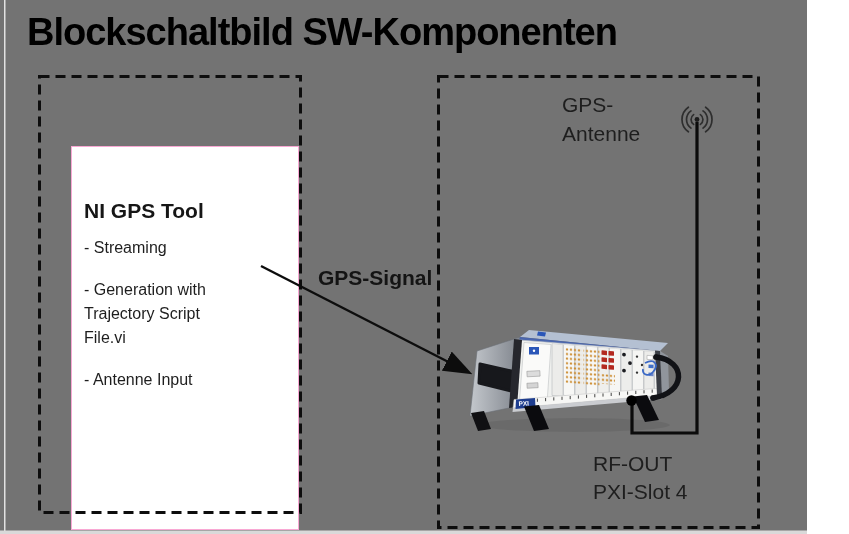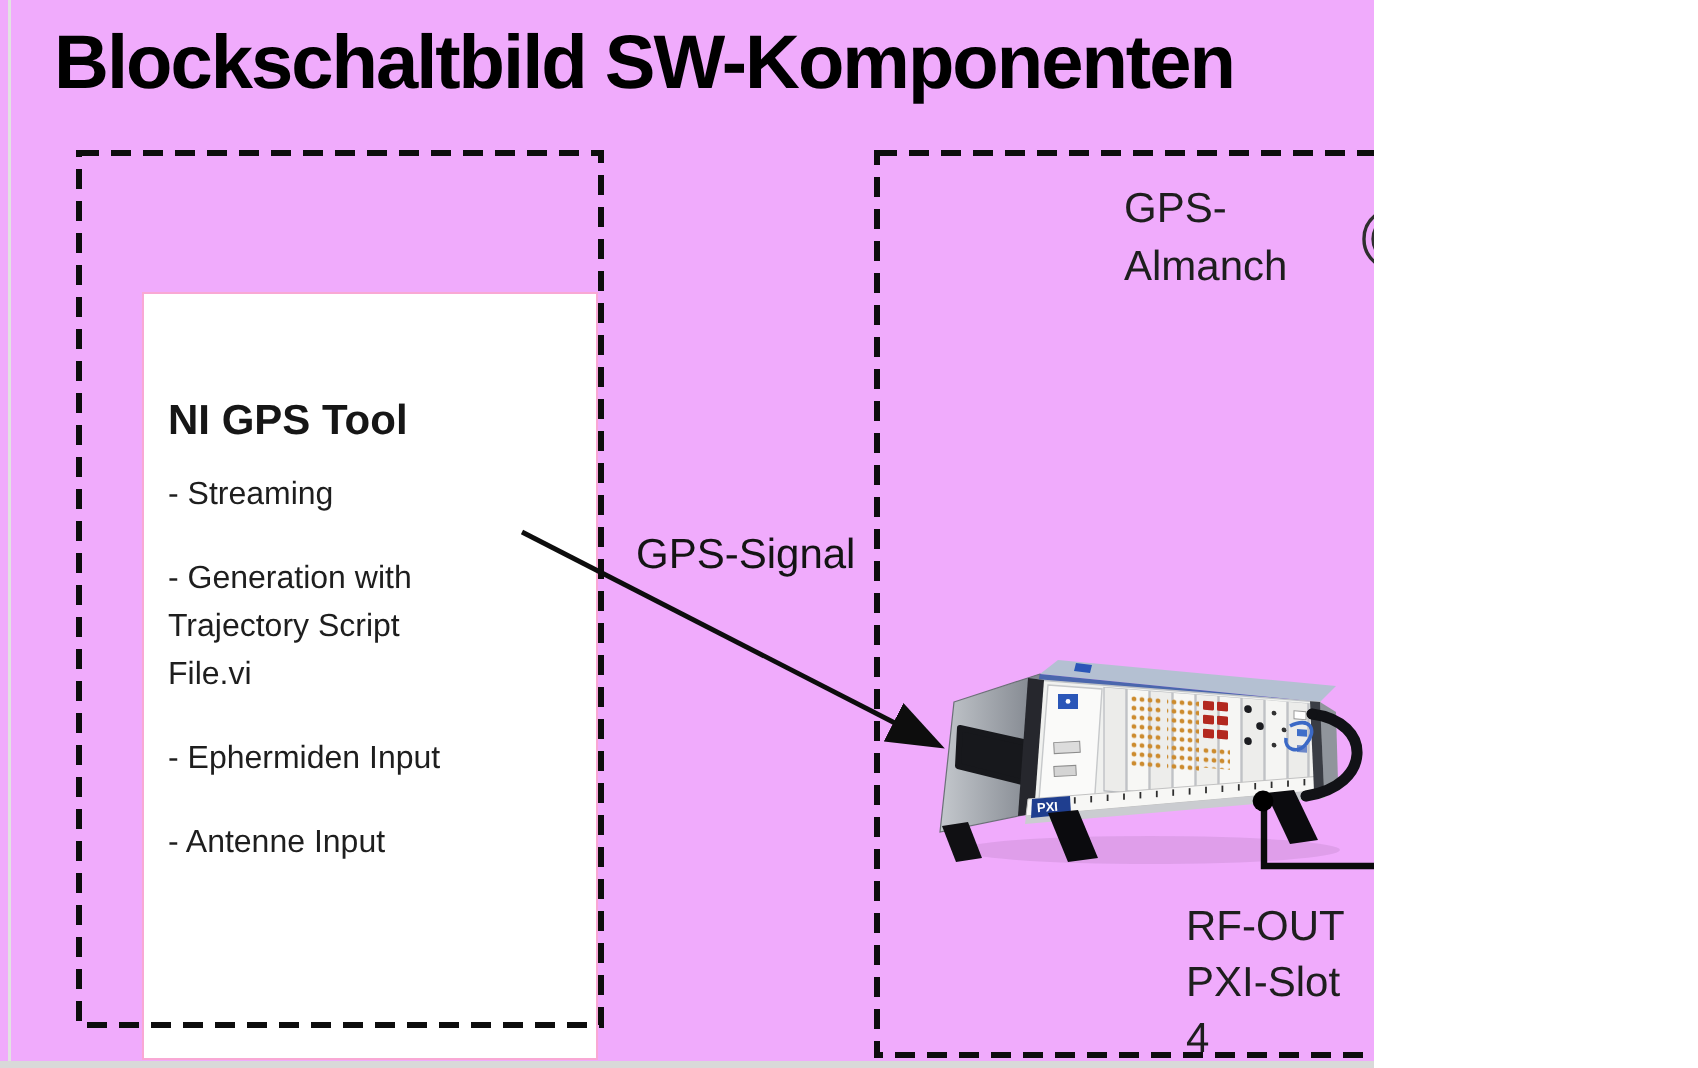--- a/index.html
+++ b/index.html
@@ -1,56 +1,55 @@
 <!DOCTYPE html>
 <html><head>
 <meta charset="utf-8">
 <style>
   html,body{margin:0;padding:0;background:#ffffff;}
   #slide{
-    position:relative;width:687px;height:534px;background:#f0abfc;overflow:hidden;
+    position:relative;width:807px;height:534px;background:#737373;overflow:hidden;
     font-family:"Liberation Sans", sans-serif;color:#1c1c1c;
   }
   .abs{position:absolute;}
   #title{
     left:27px;top:10px;font-size:38px;line-height:44px;font-weight:bold;
     letter-spacing:-1px;color:#000;white-space:nowrap;
   }
   #tool-box{
     left:71px;top:146px;width:208px;height:331px;
     border:1px solid #f9a8d4;background:#ffffff;
     padding:51px 6px 0 12px;box-sizing:content-box;z-index:1;
   }
   .tool-heading{font-size:21px;line-height:25px;font-weight:bold;margin:0 0 13px 0;color:#161616;}
   .tool-item{font-size:16px;line-height:24px;margin:0 0 18px 0;white-space:pre-line;color:#1e1e1e;}
-  #gps-signal-label{left:318px;top:266px;font-size:21px;font-weight:normal;color:#141414;z-index:3;}
+  #gps-signal-label{left:318px;top:266px;font-size:21px;font-weight:bold;color:#141414;z-index:3;}
   #antenna-label{left:562px;top:90px;font-size:21px;line-height:29px;white-space:pre-line;color:#1e1e1e;}
   #rf-out-label{left:577px;top:450px;font-size:21px;line-height:28px;white-space:pre-line;color:#1e1e1e;margin-left:16px;}
   #diagram-svg{left:0;top:0;z-index:2;pointer-events:none;}
 </style>
 </head>
 <body>
 
 <div id="slide">
 
   <div id="title" class="abs">Blockschaltbild SW-Komponenten</div>
 
   <div id="tool-box" class="abs">
     <p class="tool-heading">NI GPS Tool</p>
     <p class="tool-item">- Streaming</p>
     <p class="tool-item">- Generation with
 Trajectory Script
 File.vi</p>
-    <p class="tool-item">- Ephermiden Input</p>
     <p class="tool-item">- Antenne Input</p>
   </div>
 
   <div id="gps-signal-label" class="abs">GPS-Signal</div>
   <div id="antenna-label" class="abs">GPS-
-Almanch</div>
+Antenne</div>
   <div id="rf-out-label" class="abs">RF-OUT
 PXI-Slot 4</div>
 
   <svg id="diagram-svg" class="abs" width="849" height="534" viewBox="0 0 849 534">
     <defs>
       <linearGradient id="gradSide" x1="0" y1="0" x2="1" y2="0">
         <stop offset="0" stop-color="#c4c8cd"></stop>
           <stop offset="1" stop-color="#7f848c"></stop>
       </linearGradient>
       <pattern id="goldDots" patternUnits="userSpaceOnUse" x="565" y="346" width="4" height="4.6">

